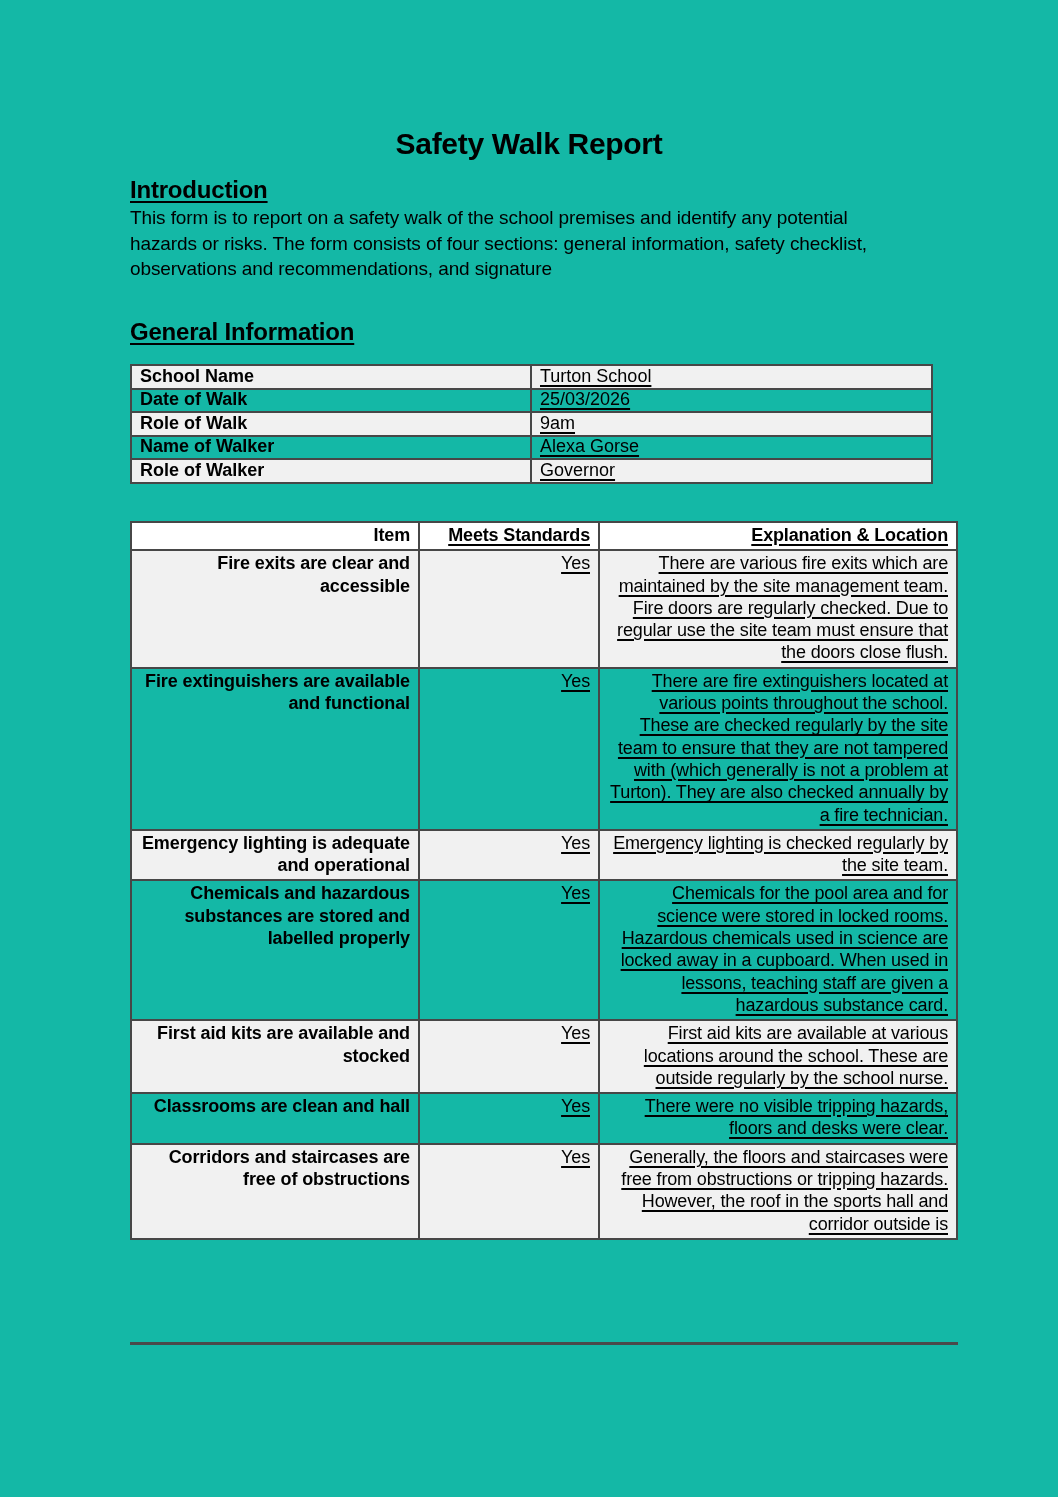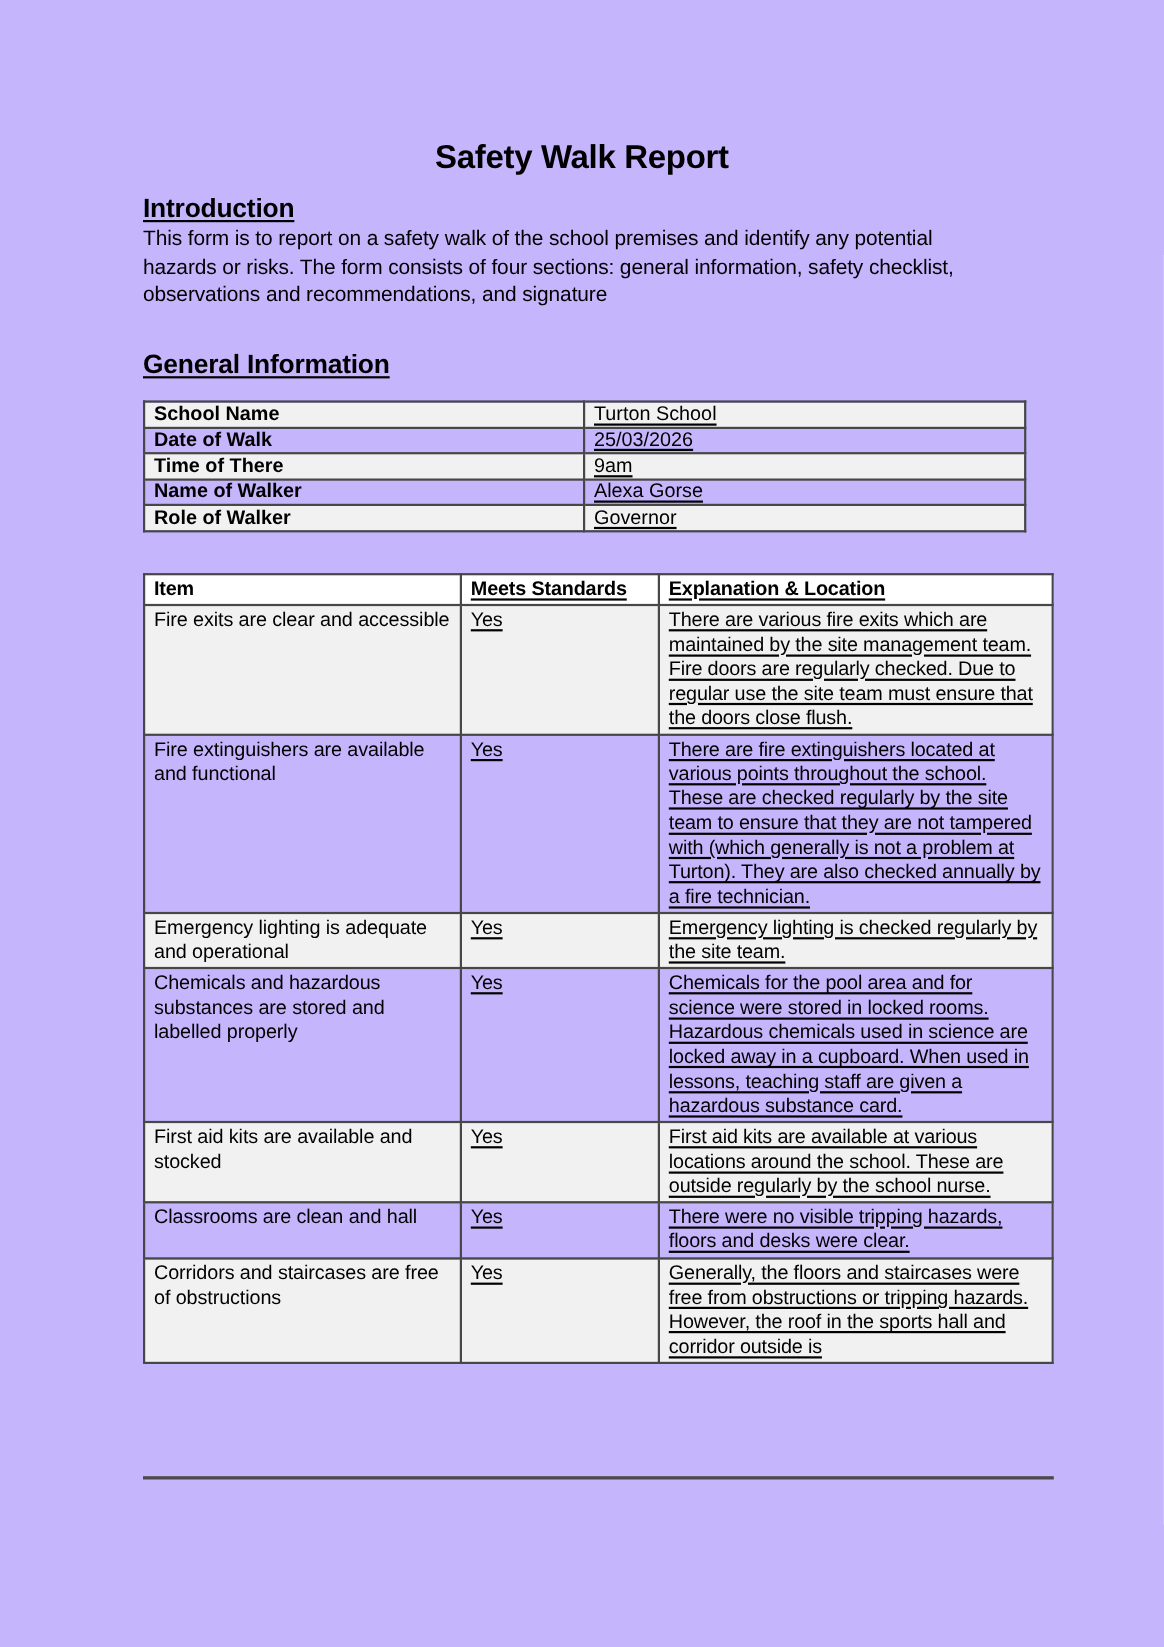--- a/index.html
+++ b/index.html
@@ -1,21 +1,21 @@
 <!DOCTYPE html>
 <html><head>
 <meta charset="utf-8">
 <style>
   * { margin: 0; padding: 0; box-sizing: border-box; }
   html, body { background: #e8e8e8; }
   .page {
     position: relative;
     width: 1058px;
     height: 1497px;
-    background: #c4b5fd;
+    background: #14b8a6;
     font-family: "Liberation Sans", sans-serif;
     color: #000000;
     margin: 0 auto;
     overflow: hidden;
   }
   .doc-title {
     position: absolute;
     top: 127px;
     left: 0;
     width: 100%;
@@ -81,27 +81,27 @@
     width: 826px;
     border-collapse: collapse;
     table-layout: fixed;
   }
   .checklist-table th, .checklist-table td {
     border: 2px solid #474747;
     font-size: 18px;
     line-height: 22.3px;
     padding: 1px 8px 3px 8px;
     vertical-align: top;
-    text-align: left;
+    text-align: right;
     letter-spacing: -0.15px;
     overflow: hidden;
   }
   .checklist-table th { font-weight: bold; background: #ffffff; }
   .checklist-table tbody tr:nth-child(odd) { background: #f1f1f1; }
-  .checklist-table td.item-cell { font-weight: normal; letter-spacing: -0.1px; }
+  .checklist-table td.item-cell { font-weight: bold; letter-spacing: -0.1px; }
   .u {
     text-decoration: underline;
     text-decoration-thickness: 2px;
     text-underline-offset: 3px;
   }
 </style>
 </head>
 <body>
 
 <div class="page">
@@ -122,21 +122,21 @@
     <tbody>
       <tr>
         <td class="label-cell">School Name</td>
         <td class="value-cell"><span class="u">Turton School</span></td>
       </tr>
       <tr>
         <td class="label-cell">Date of Walk</td>
         <td class="value-cell"><span class="u">25/03/2026</span></td>
       </tr>
       <tr>
-        <td class="label-cell">Time of There</td>
+        <td class="label-cell">Role of Walk</td>
         <td class="value-cell"><span class="u">9am</span></td>
       </tr>
       <tr>
         <td class="label-cell">Name of Walker</td>
         <td class="value-cell"><span class="u">Alexa Gorse</span></td>
       </tr>
       <tr>
         <td class="label-cell">Role of Walker</td>
         <td class="value-cell"><span class="u">Governor</span></td>
       </tr>

